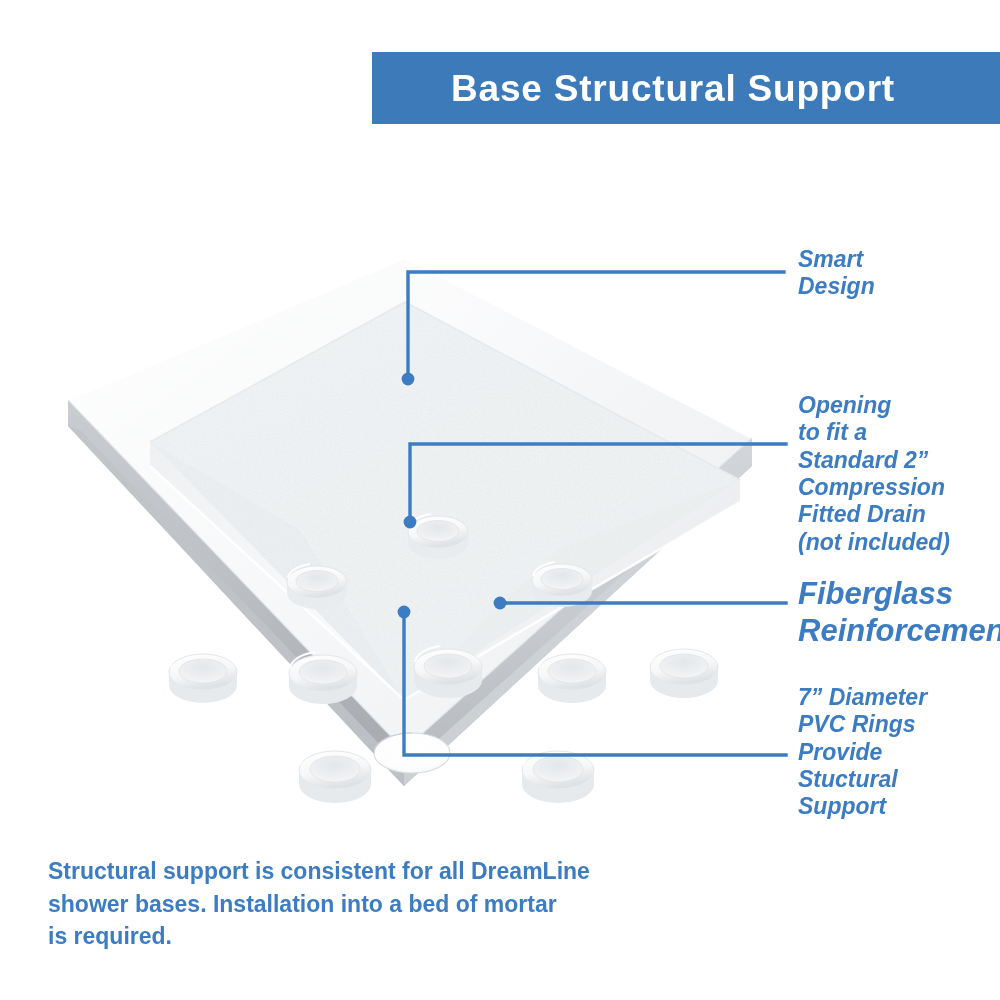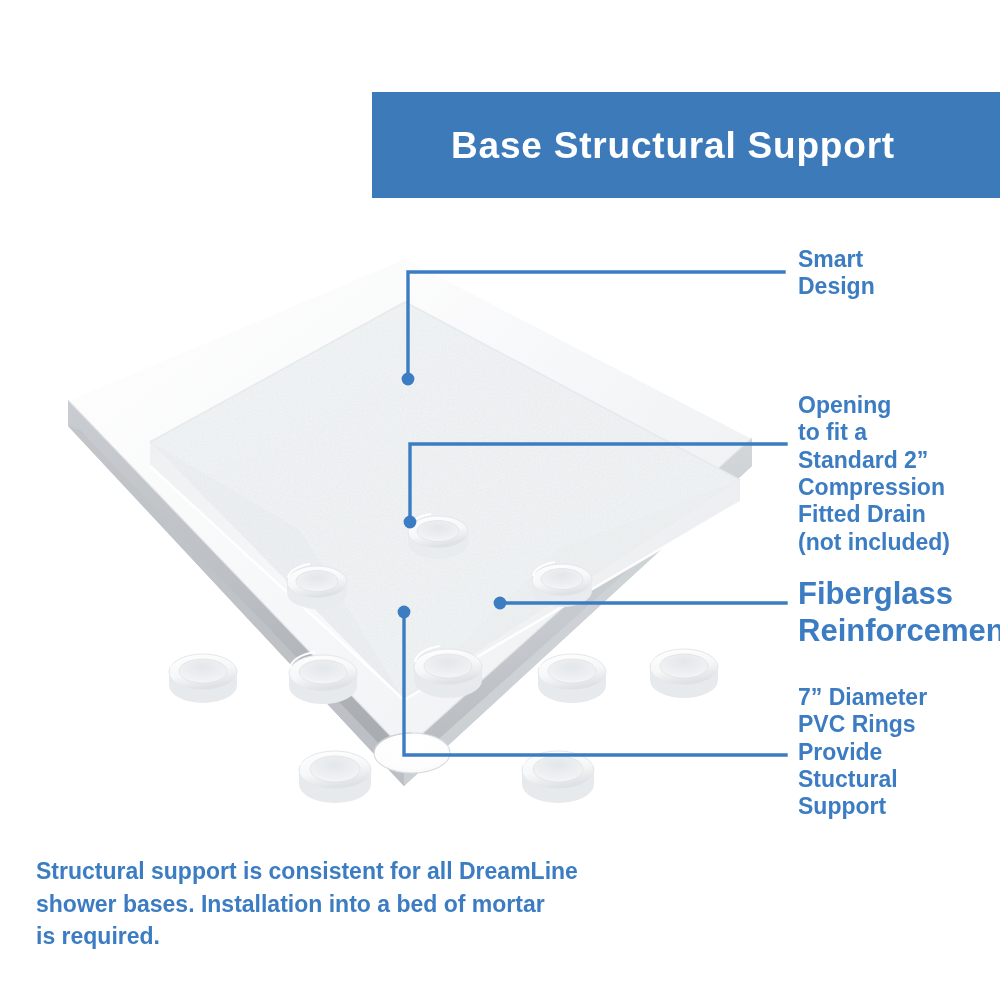--- a/index.html
+++ b/index.html
@@ -23,26 +23,25 @@
     width: 1000px;
     height: 1000px;
   }
 
   
   .header-banner {
     position: absolute;
     left: 372px;
     top: 52px;
     width: 628px;
-    height: 106px;
+    height: 72px;
     background: #3d7ab9;
     display: flex;
     align-items: center;
     justify-content: center;
-    margin-top: 40px;
   }
   .header-title {
     color: #ffffff;
     font-size: 37px;
     font-weight: bold;
     letter-spacing: 0.8px;
     line-height: 1;
     white-space: nowrap;
     text-align: center;
     padding-right: 26px;
@@ -71,30 +70,31 @@
     pointer-events: none;
   }
 
   
   .callout-label {
     position: absolute;
     color: #3b7cc2;
     font-weight: bold;
     line-height: 1.19;
     white-space: pre-line;
+    font-style: italic;
   }
   .label-smart-design    { left: 798px; top: 246px; font-size: 23px; }
   .label-drain-opening   { left: 798px; top: 360px; font-size: 23px; margin-top: 32px; }
   .label-fiberglass      { left: 798px; top: 576px; font-size: 31px; }
   .label-pvc-rings       { left: 798px; top: 684px; font-size: 23px; }
 
   
   .bottom-caption {
     position: absolute;
-    left: 36px;
+    left: 48px;
     top: 855px;
     width: 620px;
     color: #3b7cc2;
     font-size: 23px;
     font-weight: bold;
     line-height: 1.42;
     white-space: pre-line;
   }
 </style>
 </head>

